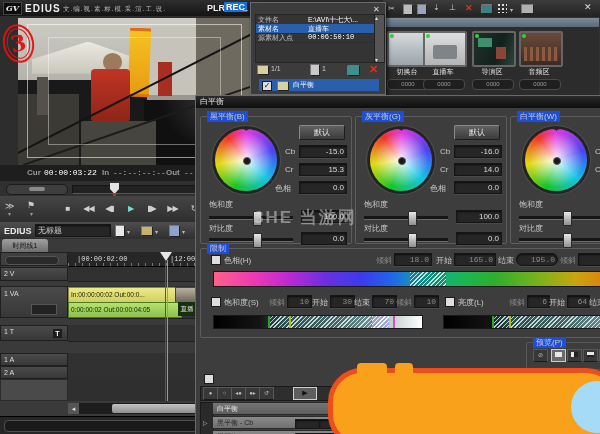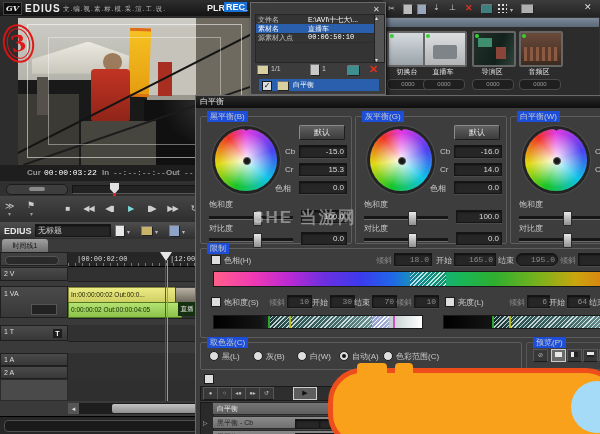--- a/index.html
+++ b/index.html
@@ -382,33 +382,20 @@
         <span class="tick" style="left:86%;background:#d050c0;"></span>
       </div>
       <div class="satbar" style="left:242px;top:66px;width:216px;">
         <div class="hatch" style="left:22%;width:56%;"></div>
         <span class="tick" style="left:22%;background:#2da52d;"></span>
         <span class="tick" style="left:30%;background:#b8b820;"></span>
 
       </div>
     </div>
 
-    <div class="grp" style="left:4px;top:246px;width:320px;height:26px;">
-      <span class="legend">取色器(C)</span>
-      <span class="radio" style="left:8px;top:8px;"></span>
-      <span class="lbl" style="left:21px;top:8px;">黑(L)</span>
-      <span class="radio" style="left:52px;top:8px;"></span>
-      <span class="lbl" style="left:65px;top:8px;">灰(B)</span>
-      <span class="radio" style="left:96px;top:8px;"></span>
-      <span class="lbl" style="left:109px;top:8px;">白(W)</span>
-      <span class="radio on" style="left:138px;top:8px;"></span>
-      <span class="lbl" style="left:151px;top:8px;">自动(A)</span>
-      <span class="radio" style="left:182px;top:8px;"></span>
-      <span class="lbl" style="left:195px;top:8px;">色彩范围(C)</span>
-    </div>
 
     <div class="grp" style="left:330px;top:246px;width:134px;height:26px;border-color:#565656;">
       <span class="legend">预览(P)</span>
       <span class="tbtn" style="left:6px;top:6px;">⊘</span>
       <span class="tbtn" style="left:24px;top:6px;background:#6a6a6a;border-color:#ccc;"><span style="display:inline-block;width:7px;height:5px;background:#e8e8e8;"></span></span>
       <span class="tbtn" style="left:40px;top:6px;"><span style="display:inline-block;width:7px;height:5px;background:linear-gradient(90deg,#e8e8e8 50%,#222 50%);"></span></span>
       <span class="tbtn" style="left:56px;top:6px;"><span style="display:inline-block;width:7px;height:5px;background:linear-gradient(#e8e8e8 50%,#222 50%);"></span></span>
       <span class="tbtn" style="left:72px;top:6px;"></span>
     </div>
 

